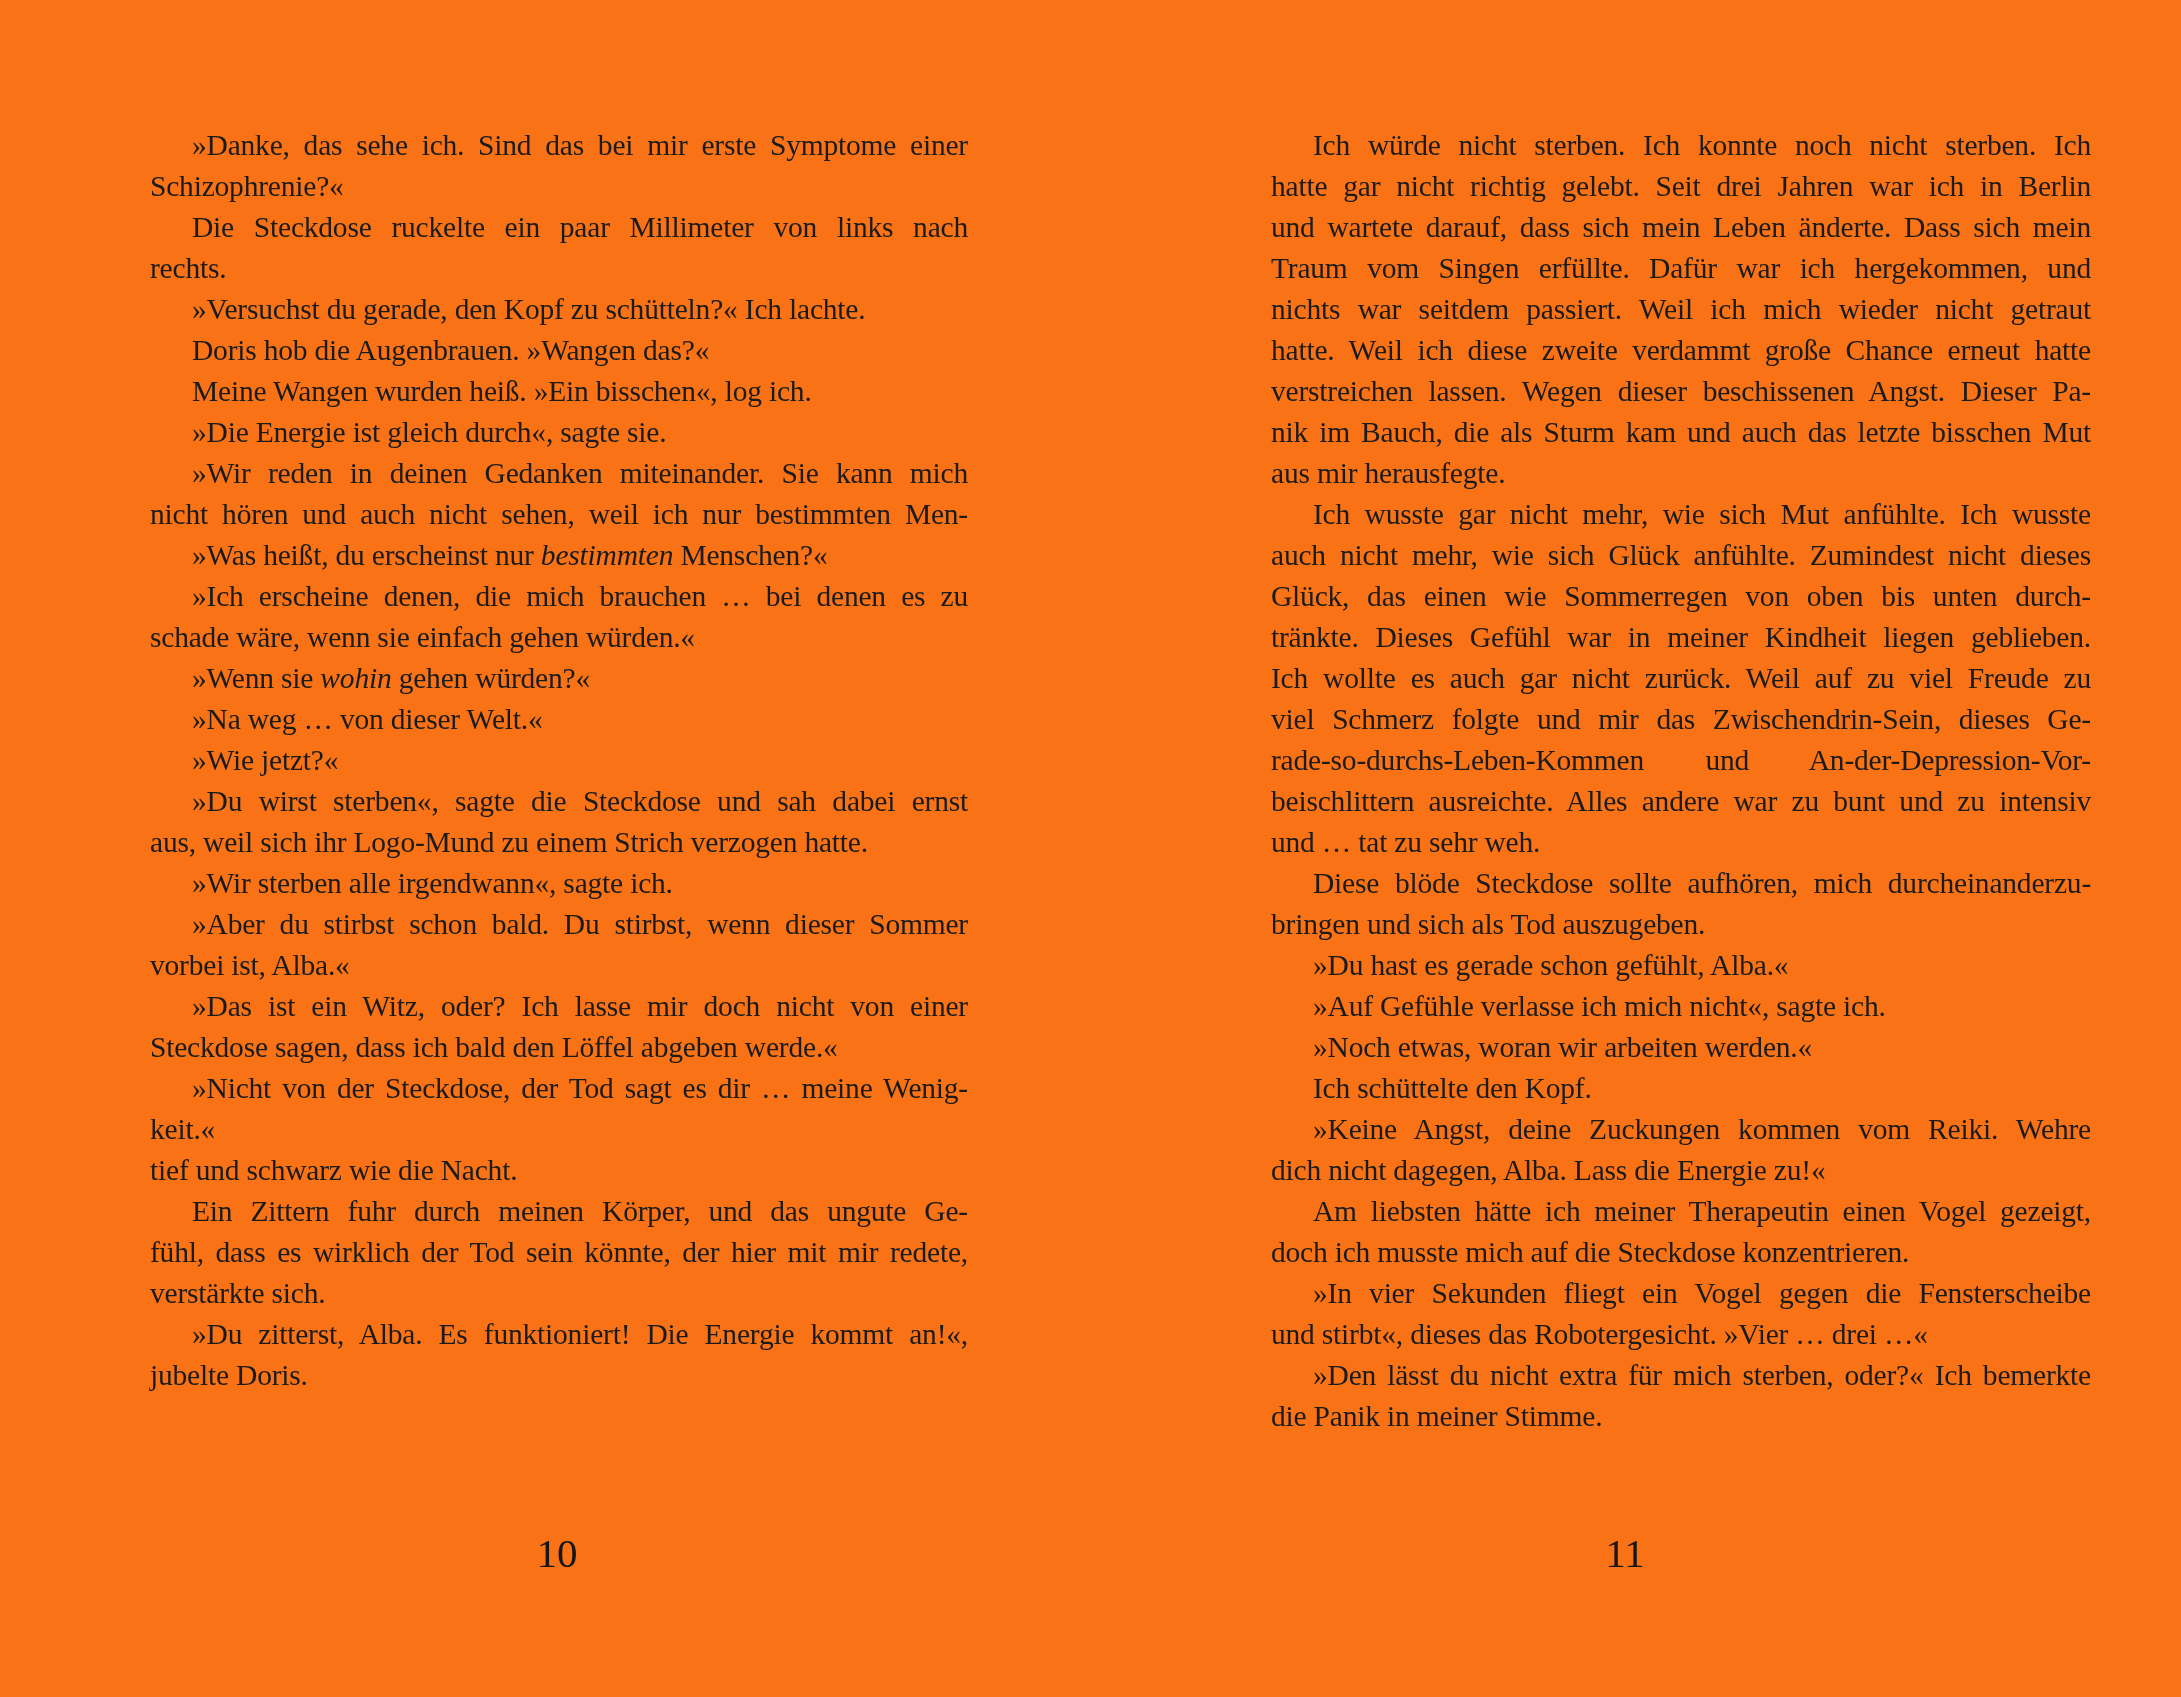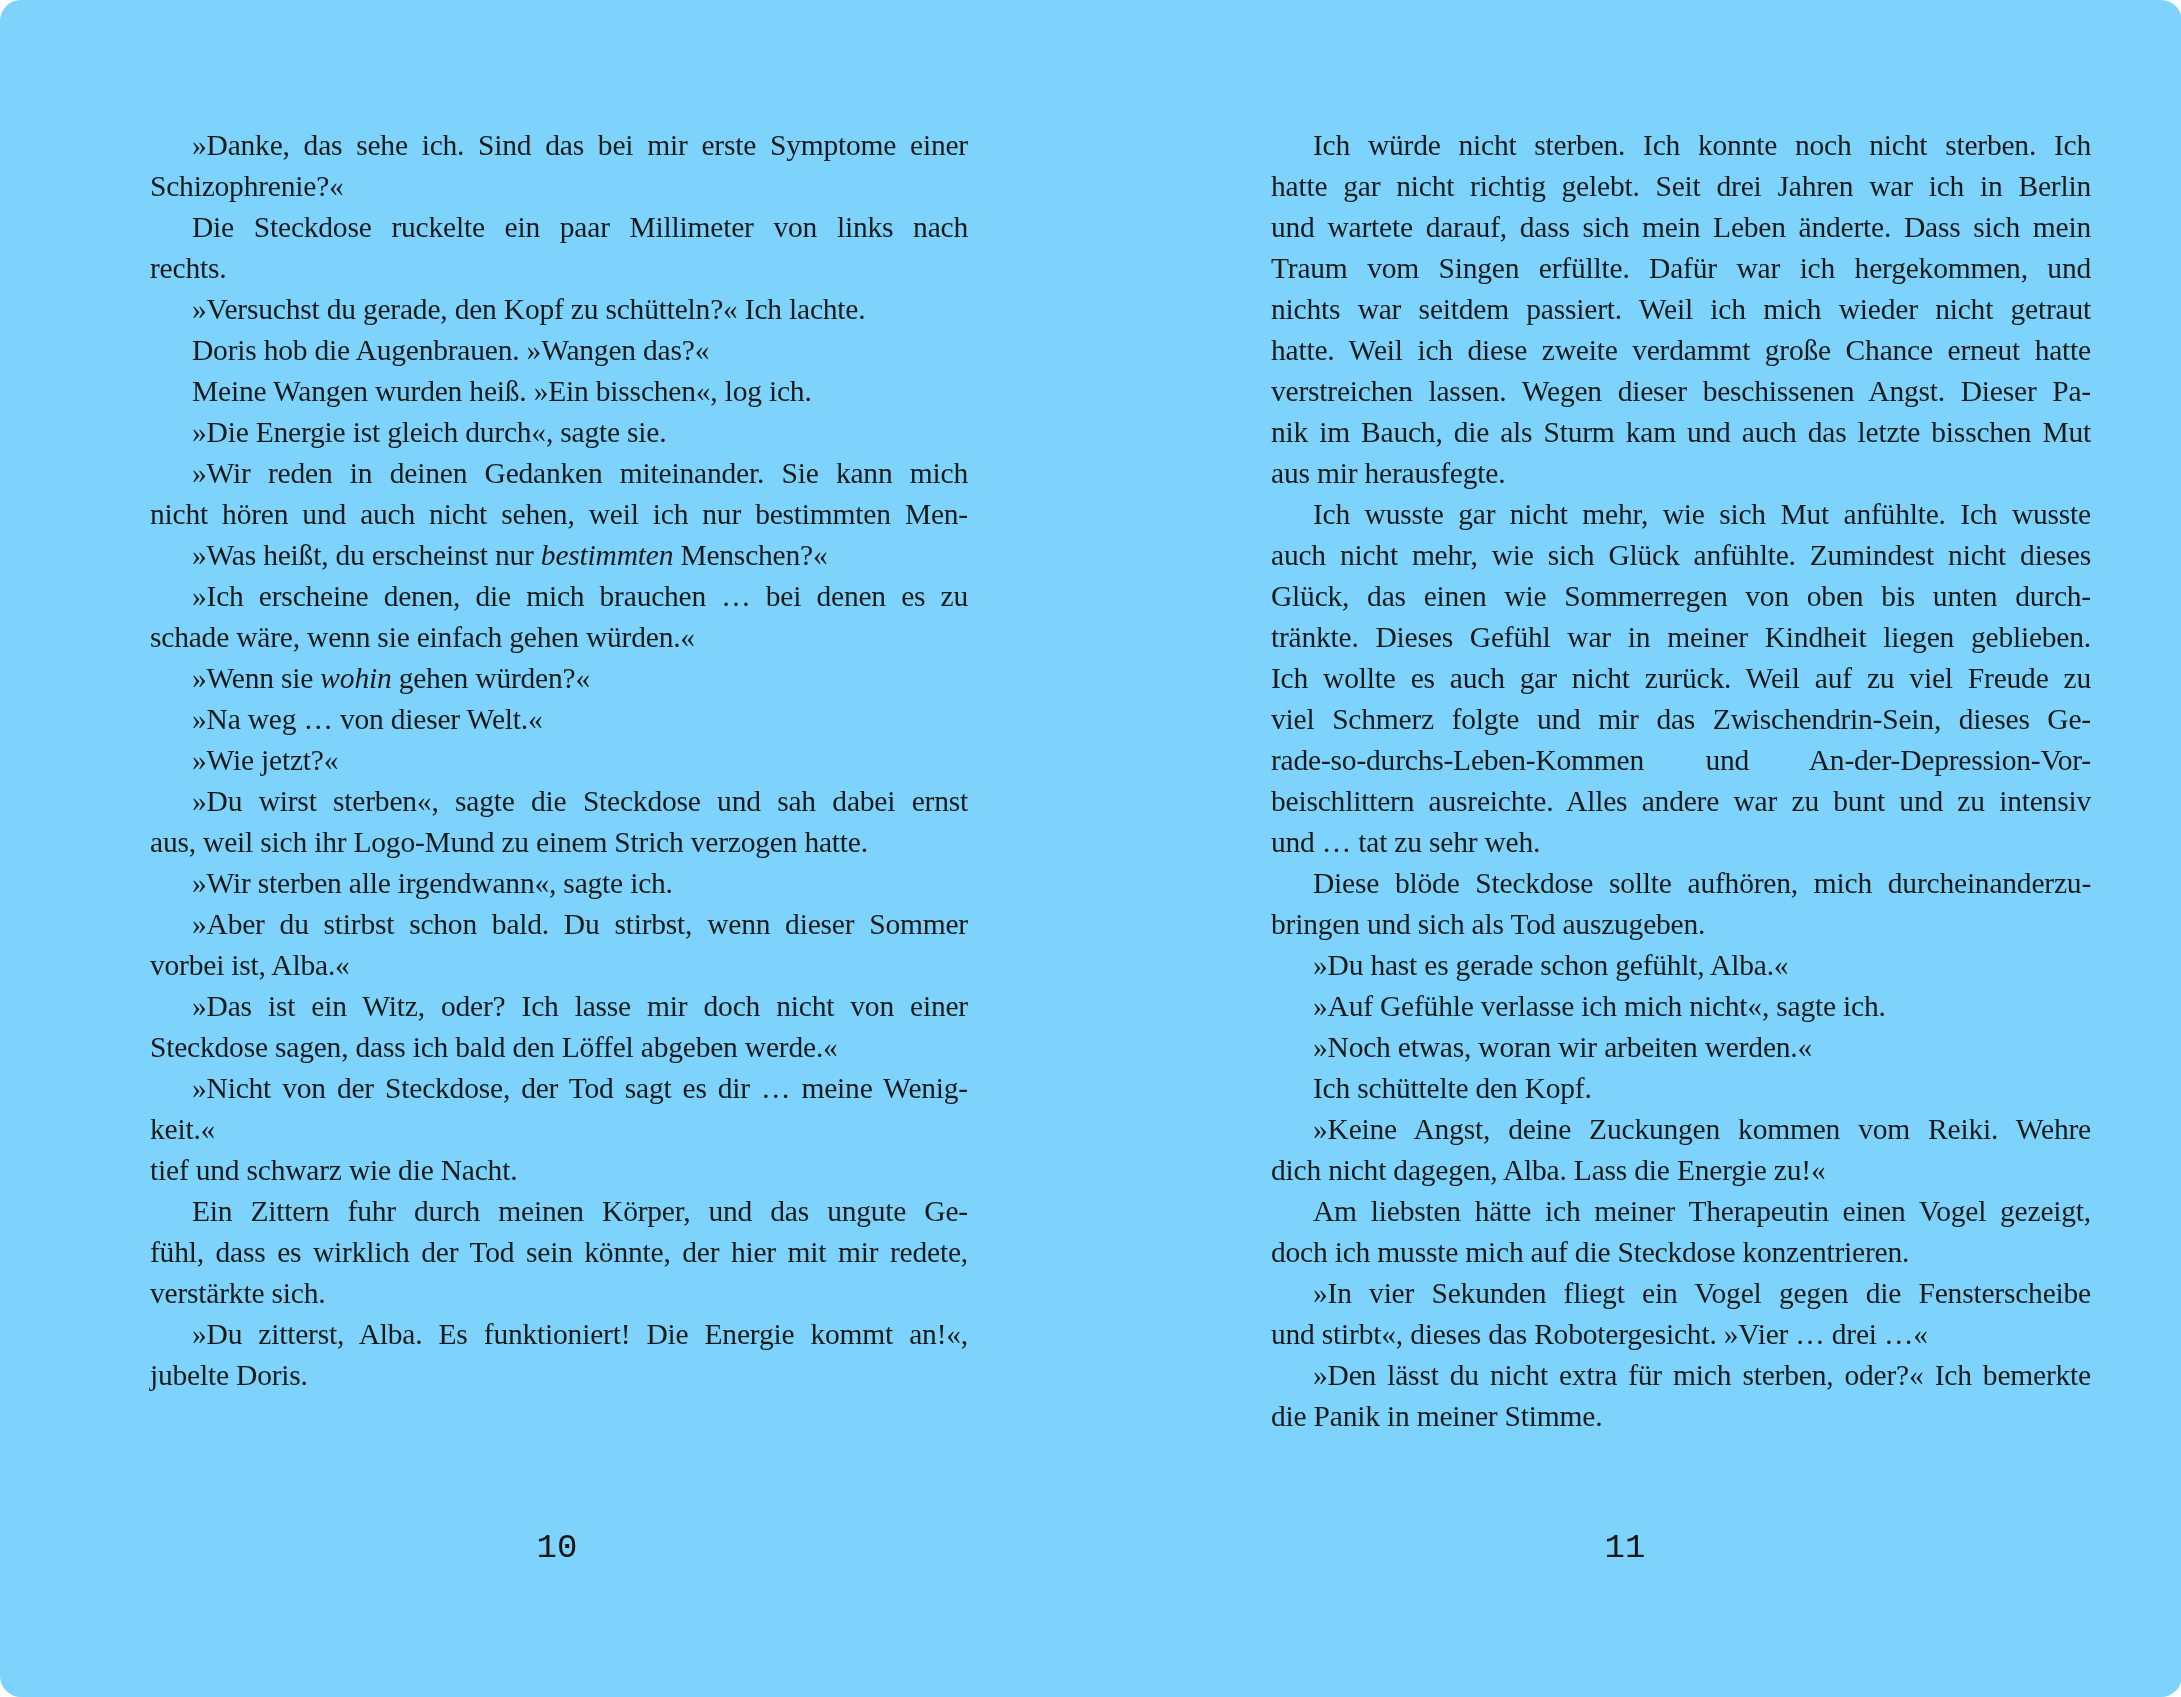--- a/index.html
+++ b/index.html
@@ -11,22 +11,21 @@
     width: 2182px;
     height: 1697px;
     position: relative;
     overflow: hidden;
     font-family: "Liberation Serif", "DejaVu Serif", serif;
     color: #1b1b1b;
   }
   .spread {
     position: absolute;
     inset: 0;
-    background: #7dd3fc;
-    border-radius: 21px;
+    background: #f97316;
   }
   .page-col {
     position: absolute;
     top: 125px;
   }
   .page-col.left  { left: 150px;  width: 818px; }
   .page-col.right { left: 1271px; width: 820px; }
   .page-text .line {
     font-size: 29.5px;
     line-height: 41px;
@@ -42,22 +41,22 @@
     text-indent: 42px;
   }
   .page-text .line i {
     font-style: italic;
   }
   .folio {
     position: absolute;
     top: 1529px;
     width: 818px;
     text-align: center;
-    font-family: Liberation Mono, monospace;
-    font-size: 34px;
+    font-family: Liberation Serif, serif;
+    font-size: 41px;
     font-weight: 400;
     color: #161616;
   }
   .folio.left  { left: 148px; }
   .folio.right { left: 1216px; }
 </style>
 </head>
 <body>
 
 <div class="spread">

